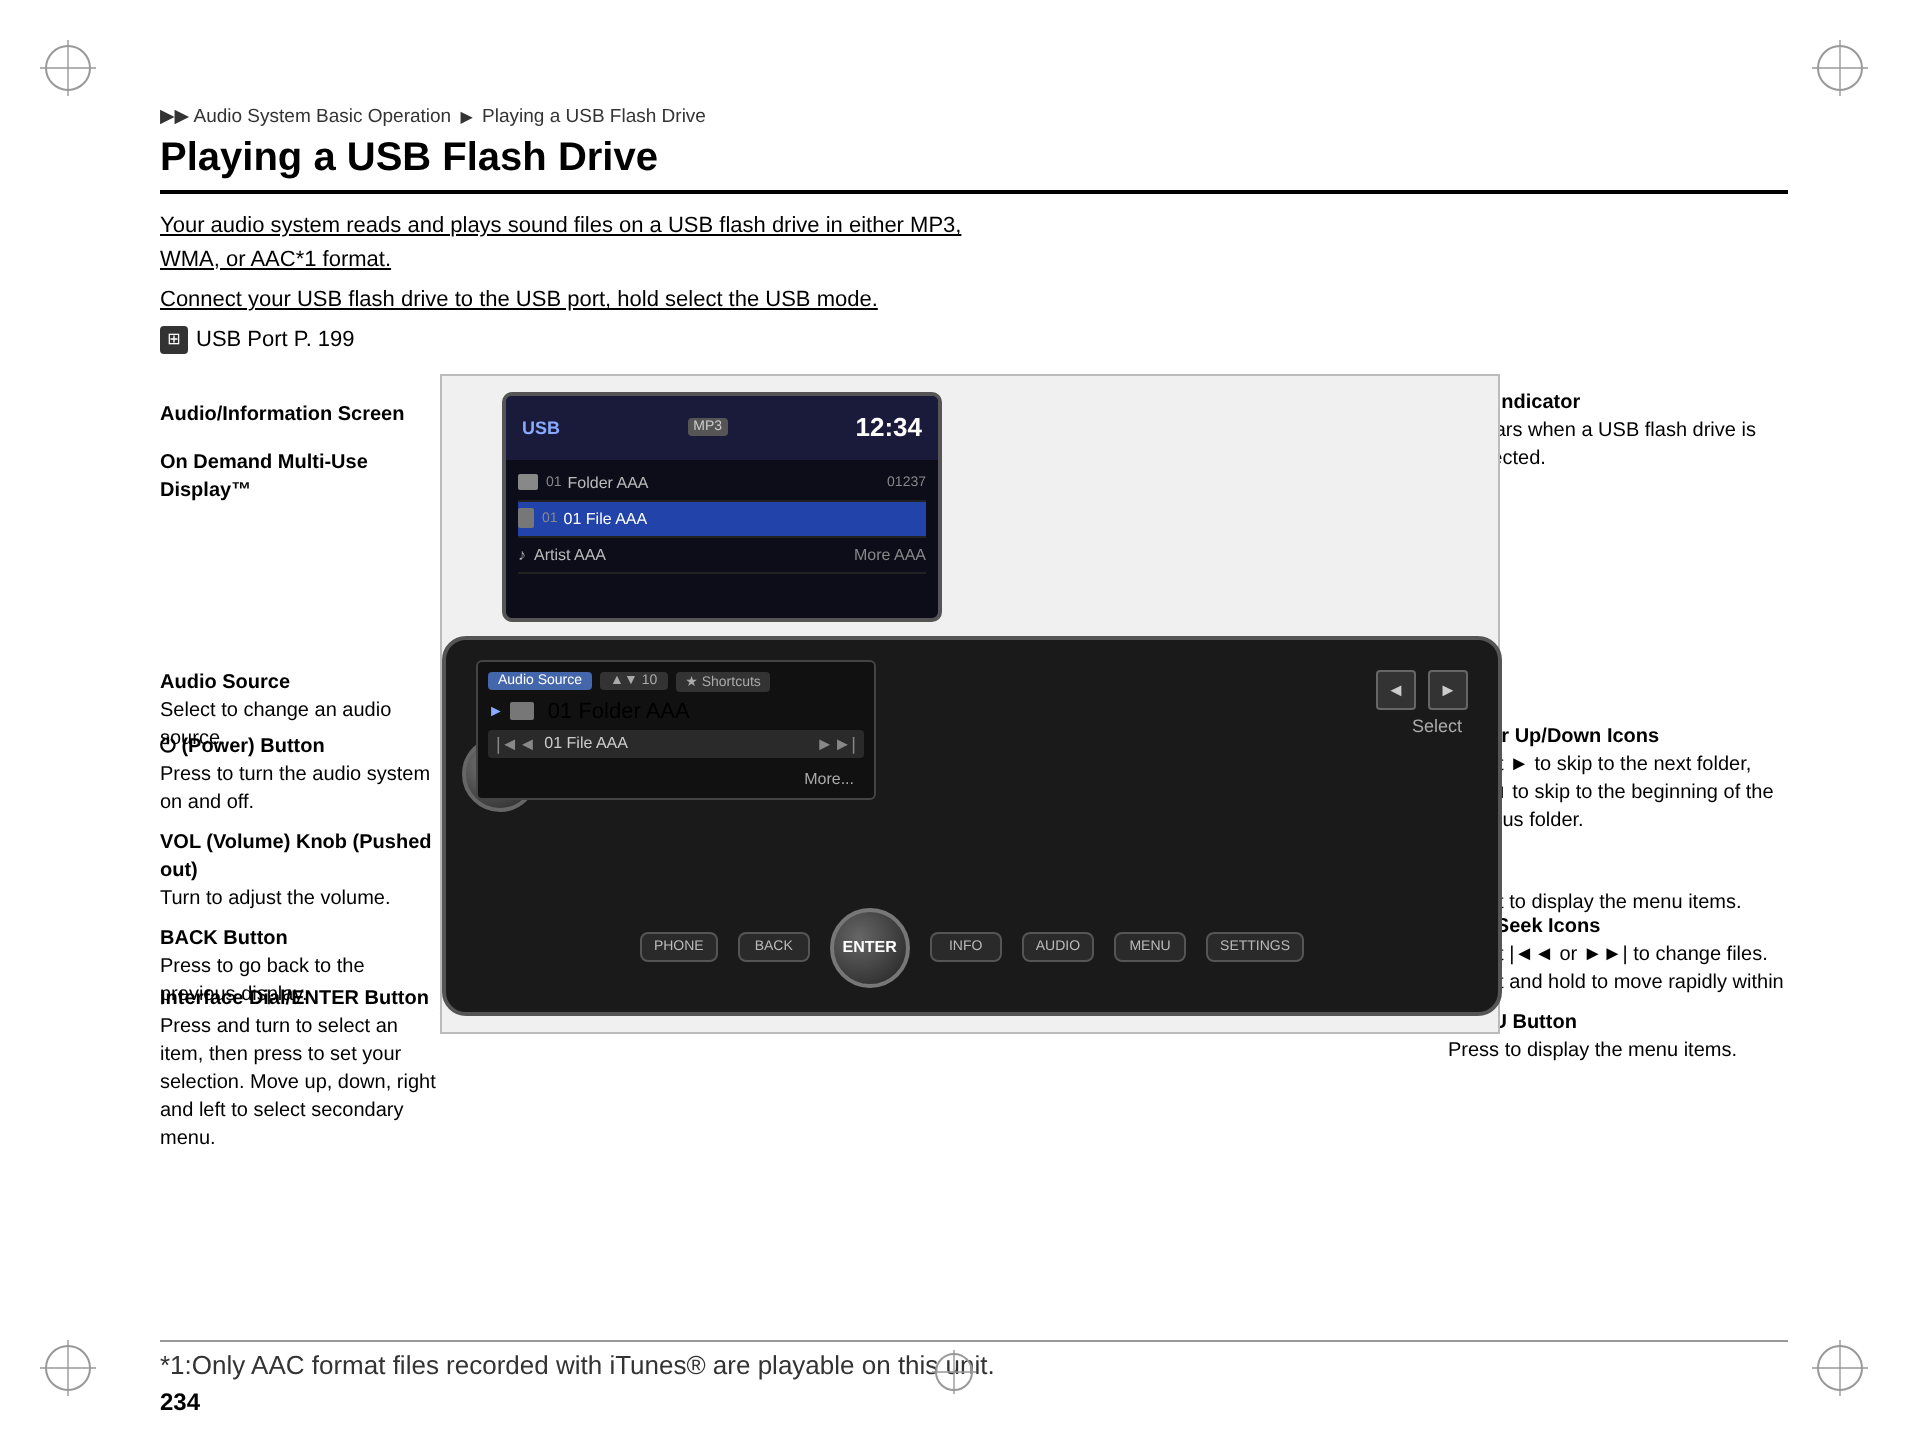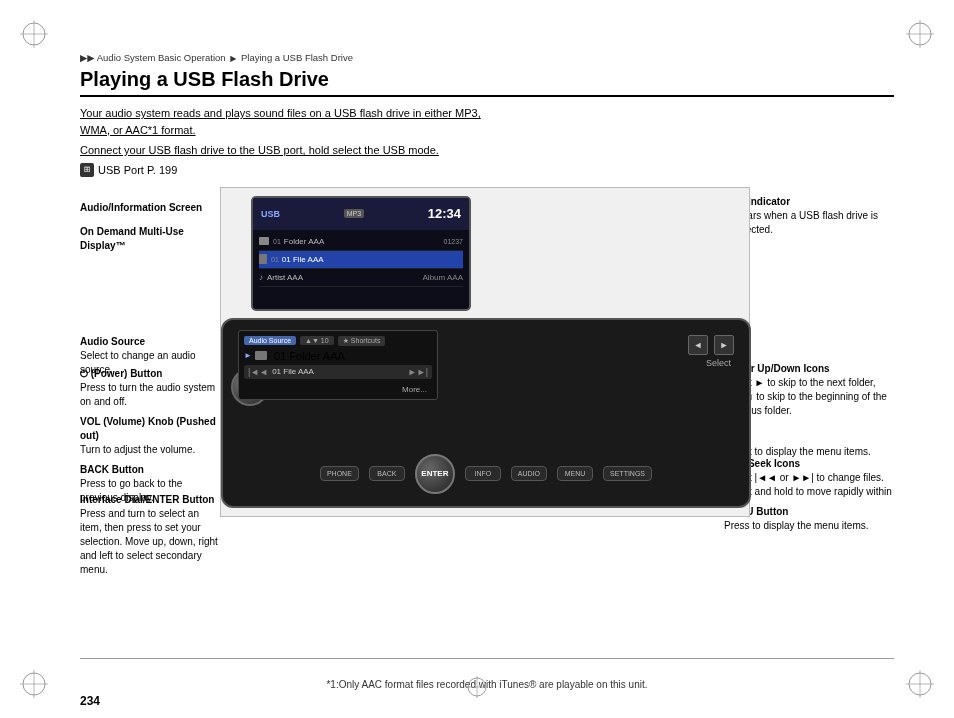--- a/index.html
+++ b/index.html
@@ -115,25 +115,24 @@
       font-size: 12px;
       font-weight: bold;
     }
 
     
     .footnote {
       position: absolute;
       bottom: 28px;
       left: 80px;
       right: 60px;
-      font-size: 10px;
+      font-size: 13px;
       color: #333;
       border-top: 1px solid #999;
-      padding-top: 20px;
-      text-align: center;
+      padding-top: 4px;
     }
 
     
     .diagram-wrapper {
       position: relative;
       width: 100%;
       height: 360px;
     }
 
     .callout-label {
@@ -559,21 +558,21 @@
               <span style="margin-left:auto; color:#888; font-size:7px;">01237</span>
             </div>
             <div class="usb-list-row highlight">
               <span class="file-icon-small"></span>
               <span class="usb-number">01</span>
               <span>01 File AAA</span>
             </div>
             <div class="usb-list-row">
               <span style="color:#aaa; font-size:8px; margin-right:4px;">♪</span>
               <span>Artist AAA</span>
-              <span style="margin-left:auto; color:#888; font-size:8px;">Album AAA</span>
+              <span style="margin-left:auto; color:#888; font-size:8px;">More AAA</span>
             </div>
           </div>
         </div>
 
         <div class="ctrl-unit">
 
           <div class="hw-vol-knob">
             <span>VOL</span>
           </div>
 

